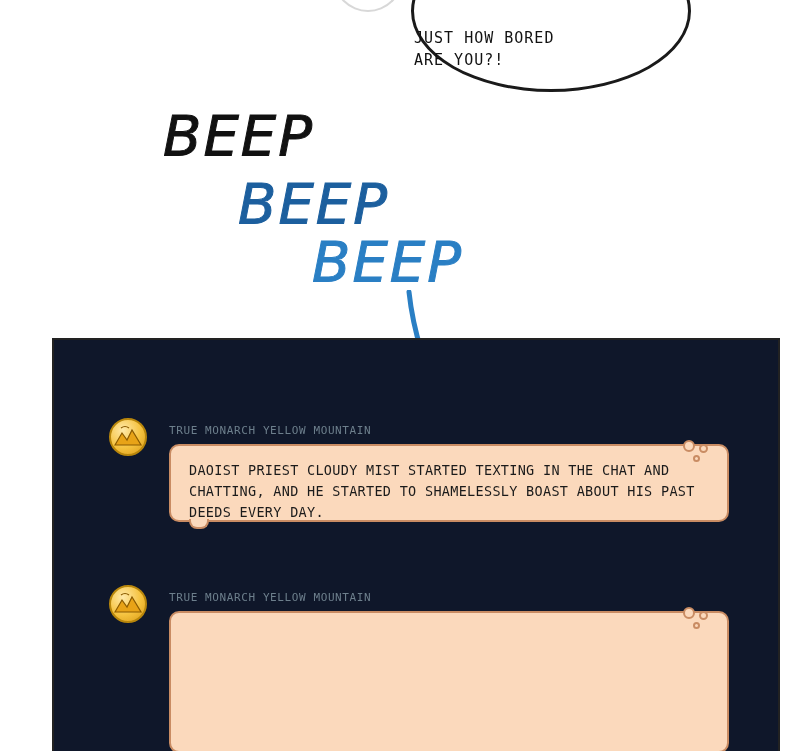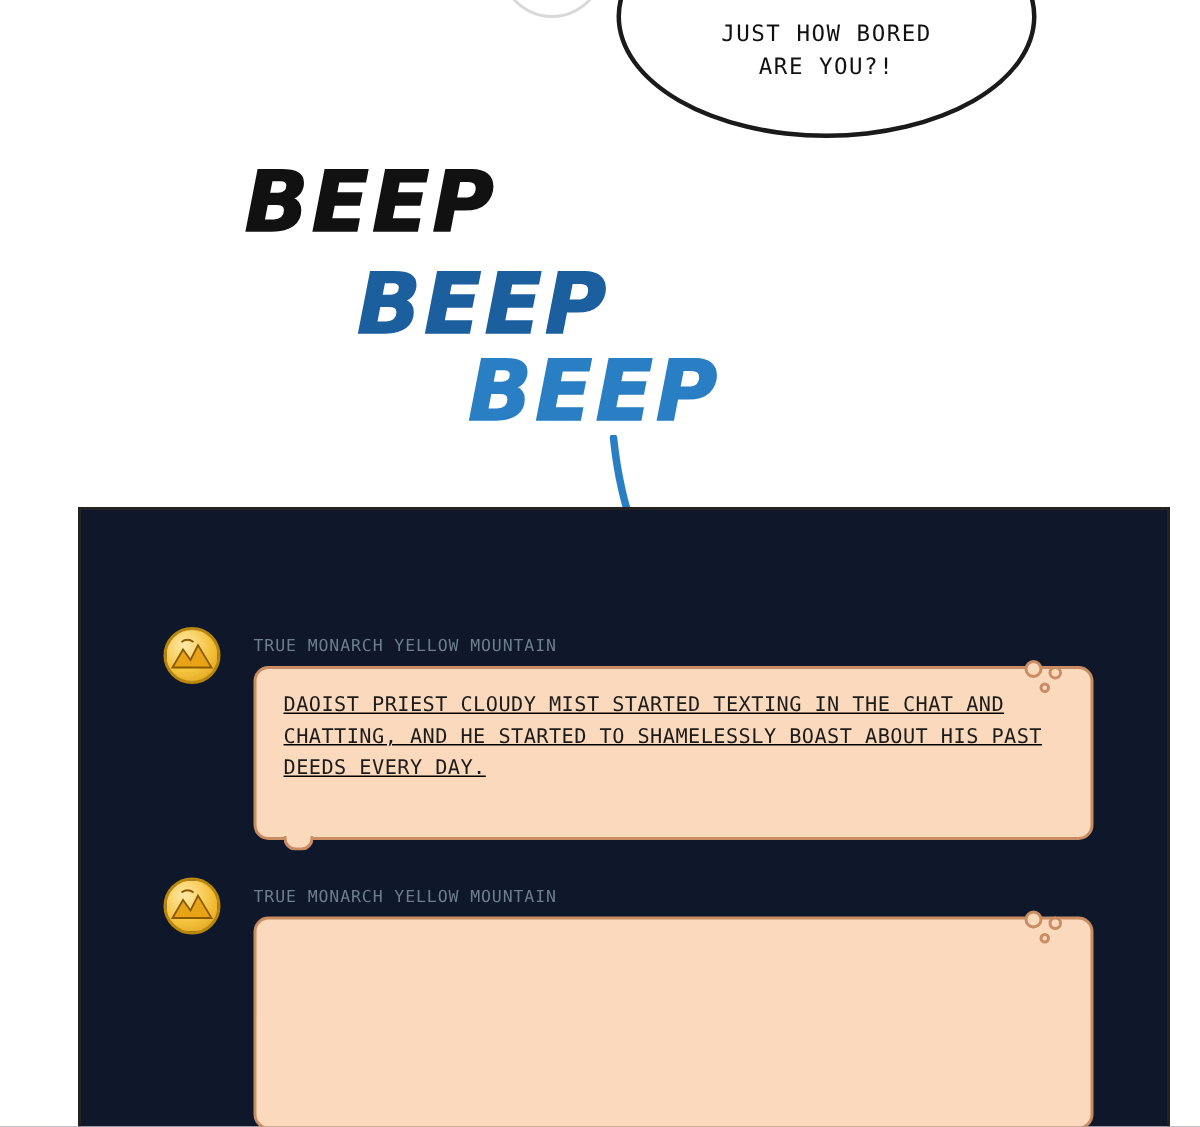--- a/index.html
+++ b/index.html
@@ -24,22 +24,21 @@
     height: 162px;
     border: 3px solid #1a1a1a;
     border-radius: 50% / 50%;
     background: #ffffff;
     box-sizing: border-box;
   }
   #speech-bubble-text {
     position: absolute;
     left: 0;
     right: 0;
-    bottom: 34px;
-    text-align: center;
+    bottom: 18px;
     font-family: "DejaVu Sans Mono", monospace;
     font-size: 15px;
     letter-spacing: 1px;
     line-height: 22px;
     color: #111111;
     white-space: pre-line;
   }
 
   
   #bubble-tail-shape {
@@ -51,21 +50,21 @@
     background: #ffffff;
     border: 2px solid #d8d8d8;
     border-top: none;
     border-radius: 0 0 40px 40px;
   }
 
   
   .beep {
     position: absolute;
     font-family: "DejaVu Sans", sans-serif;
-    font-weight: bold;
+    font-weight: normal;
     font-style: italic;
     letter-spacing: 2px;
     line-height: 1;
     -webkit-text-stroke: 1px currentColor;
   }
   #beep-1 {
     left: 163px;
     top: 108px;
     font-size: 56px;
     color: #111111;
@@ -142,21 +141,21 @@
     position: absolute;
     left: 60px;
     top: 26px;
     width: 560px;
     background: #fbd9bc;
     border: 2px solid #c98c63;
     border-radius: 10px;
     box-sizing: border-box;
     padding: 14px 16px 14px 18px;
   }
-  #bubble-0 { height: 116px; text-decoration: underline; }
+  #bubble-0 { height: 78px; }
   #bubble-1 { height: 142px; }
 
   .bubble-text {
     font-family: "DejaVu Sans Mono", monospace;
     font-size: 13.5px;
     line-height: 21px;
     letter-spacing: 0.3px;
     color: #1b1b1b;
     white-space: pre-line;
   }

